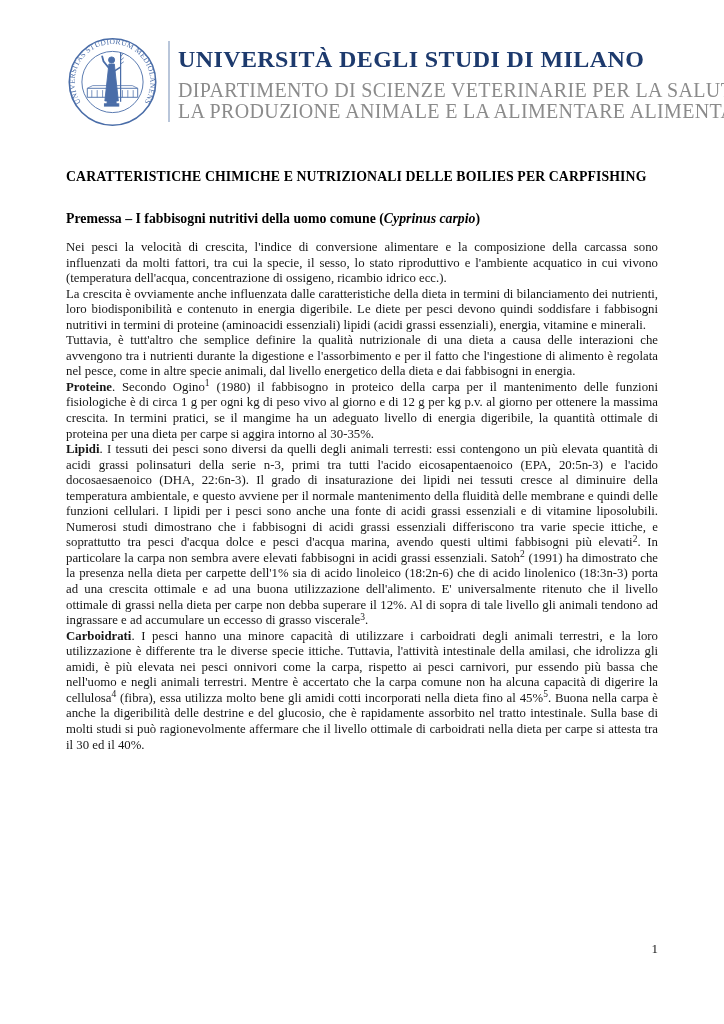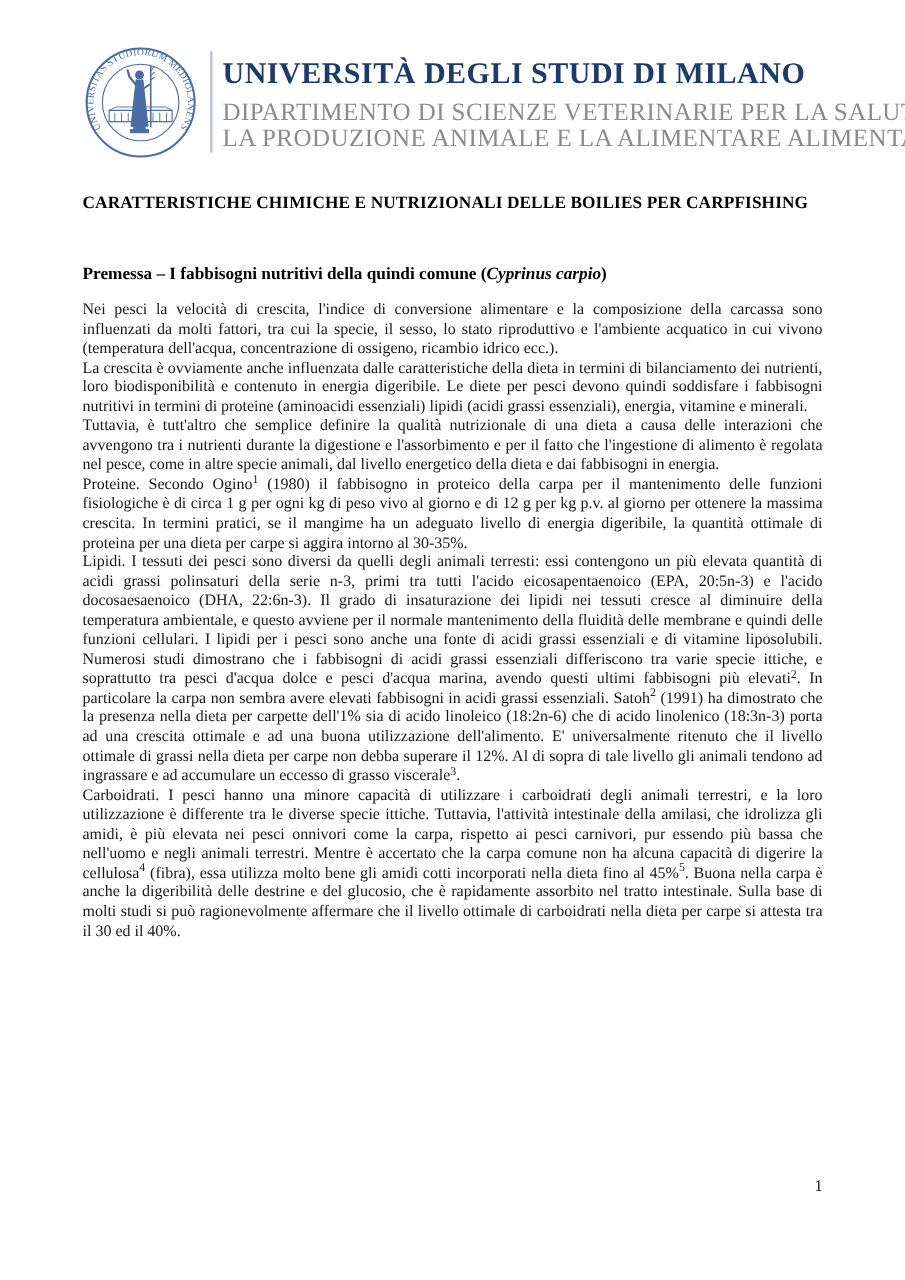--- a/index.html
+++ b/index.html
@@ -21,36 +21,36 @@
     letter-spacing: 0.4px; white-space: nowrap;
   }
   .dept-line {
     position: absolute; left: 178px;
     font-size: 20px; color: #8b8b8b; letter-spacing: 0.35px; white-space: nowrap;
   }
   .dept-line.l1 { top: 79px; }
   .dept-line.l2 { top: 100px; }
   
   .doc-title {
-    position: absolute; left: 66px; width: 592px; top: 154px;
+    position: absolute; left: 66px; width: 592px; top: 169px;
     font-size: 13.8px; font-weight: bold; color: #000;
     letter-spacing: 0.1px;
   }
   .doc-subtitle {
     position: absolute; left: 66px; width: 592px; top: 211px;
     font-size: 13.8px; font-weight: bold; color: #000;
   }
   .doc-subtitle i { font-weight: bold; }
   .doc-body {
     position: absolute; left: 66px; width: 592px; top: 240px;
     font-size: 12.8px; line-height: 15.55px; color: #161616;
     text-align: justify;
   }
   .doc-body p { margin: 0; }
-  .doc-body b { font-weight: normal; }
+  .doc-body b { font-weight: bold; }
   .doc-body sup {
     font-size: 9.5px; line-height: 0;
     vertical-align: baseline; position: relative; top: -4.5px;
   }
   .page-number {
     position: absolute; right: 66px; top: 941px;
     font-size: 13px; color: #161616;
   }
 </style>
 </head>
@@ -88,21 +88,21 @@
   </svg>
 
   <div class="header-sep"></div>
 
   <div class="uni-name">UNIVERSITÀ DEGLI STUDI DI MILANO</div>
   <div class="dept-line l1">DIPARTIMENTO DI SCIENZE VETERINARIE PER LA SALUTE</div>
   <div class="dept-line l2">LA PRODUZIONE ANIMALE E LA ALIMENTARE ALIMENTARE</div>
 
   <div class="doc-title">CARATTERISTICHE CHIMICHE E NUTRIZIONALI DELLE BOILIES PER CARPFISHING</div>
 
-  <div class="doc-subtitle"><span>Premessa – I fabbisogni nutritivi della quindi comune (</span><i>Cyprinus carpio</i><span>)</span></div>
+  <div class="doc-subtitle"><span>Premessa – I fabbisogni nutritivi della uomo comune (</span><i>Cyprinus carpio</i><span>)</span></div>
 
   <div class="doc-body">
       <p><span>Nei pesci la velocità di crescita, l'indice di conversione alimentare e la composizione della carcassa sono influenzati da molti fattori, tra cui la specie, il sesso, lo stato riproduttivo e l'ambiente acquatico in cui vivono (temperatura dell'acqua, concentrazione di ossigeno, ricambio idrico ecc.).</span></p>
       <p><span>La crescita è ovviamente anche influenzata dalle caratteristiche della dieta in termini di bilanciamento dei nutrienti, loro biodisponibilità e contenuto in energia digeribile. Le diete per pesci devono quindi soddisfare i fabbisogni nutritivi in termini di proteine (aminoacidi essenziali) lipidi (acidi grassi essenziali), energia, vitamine e minerali.</span></p>
       <p><span>Tuttavia, è tutt'altro che semplice definire la qualità nutrizionale di una dieta a causa delle interazioni che avvengono tra i nutrienti durante la digestione e l'assorbimento e per il fatto che l'ingestione di alimento è regolata nel pesce, come in altre specie animali, dal livello energetico della dieta e dai fabbisogni in energia.</span></p>
       <p><b>Proteine</b><span>. Secondo Ogino</span><sup>1</sup><span> (1980) il fabbisogno in proteico della carpa per il mantenimento delle funzioni fisiologiche è di circa 1 g per ogni kg di peso vivo al giorno e di 12 g per kg p.v. al giorno per ottenere la massima crescita. In termini pratici, se il mangime ha un adeguato livello di energia digeribile, la quantità ottimale di proteina per una dieta per carpe si aggira intorno al 30-35%.</span></p>
       <p><b>Lipidi</b><span>. I tessuti dei pesci sono diversi da quelli degli animali terresti: essi contengono un più elevata quantità di acidi grassi polinsaturi della serie n-3, primi tra tutti l'acido eicosapentaenoico (EPA, 20:5n-3) e l'acido docosaesaenoico (DHA, 22:6n-3). Il grado di insaturazione dei lipidi nei tessuti cresce al diminuire della temperatura ambientale, e questo avviene per il normale mantenimento della fluidità delle membrane e quindi delle funzioni cellulari. I lipidi per i pesci sono anche una fonte di acidi grassi essenziali e di vitamine liposolubili. Numerosi studi dimostrano che i fabbisogni di acidi grassi essenziali differiscono tra varie specie ittiche, e soprattutto tra pesci d'acqua dolce e pesci d'acqua marina, avendo questi ultimi fabbisogni più elevati</span><sup>2</sup><span>. In particolare la carpa non sembra avere elevati fabbisogni in acidi grassi essenziali. Satoh</span><sup>2</sup><span> (1991) ha dimostrato che la presenza nella dieta per carpette dell'1% sia di acido linoleico (18:2n-6) che di acido linolenico (18:3n-3) porta ad una crescita ottimale e ad una buona utilizzazione dell'alimento. E' universalmente ritenuto che il livello ottimale di grassi nella dieta per carpe non debba superare il 12%. Al di sopra di tale livello gli animali tendono ad ingrassare e ad accumulare un eccesso di grasso viscerale</span><sup>3</sup><span>.</span></p>
       <p><b>Carboidrati</b><span>. I pesci hanno una minore capacità di utilizzare i carboidrati degli animali terrestri, e la loro utilizzazione è differente tra le diverse specie ittiche. Tuttavia, l'attività intestinale della amilasi, che idrolizza gli amidi, è più elevata nei pesci onnivori come la carpa, rispetto ai pesci carnivori, pur essendo più bassa che nell'uomo e negli animali terrestri. Mentre è accertato che la carpa comune non ha alcuna capacità di digerire la cellulosa</span><sup>4</sup><span> (fibra), essa utilizza molto bene gli amidi cotti incorporati nella dieta fino al 45%</span><sup>5</sup><span>. Buona nella carpa è anche la digeribilità delle destrine e del glucosio, che è rapidamente assorbito nel tratto intestinale. Sulla base di molti studi si può ragionevolmente affermare che il livello ottimale di carboidrati nella dieta per carpe si attesta tra il 30 ed il 40%.</span></p>
     </div>
 

